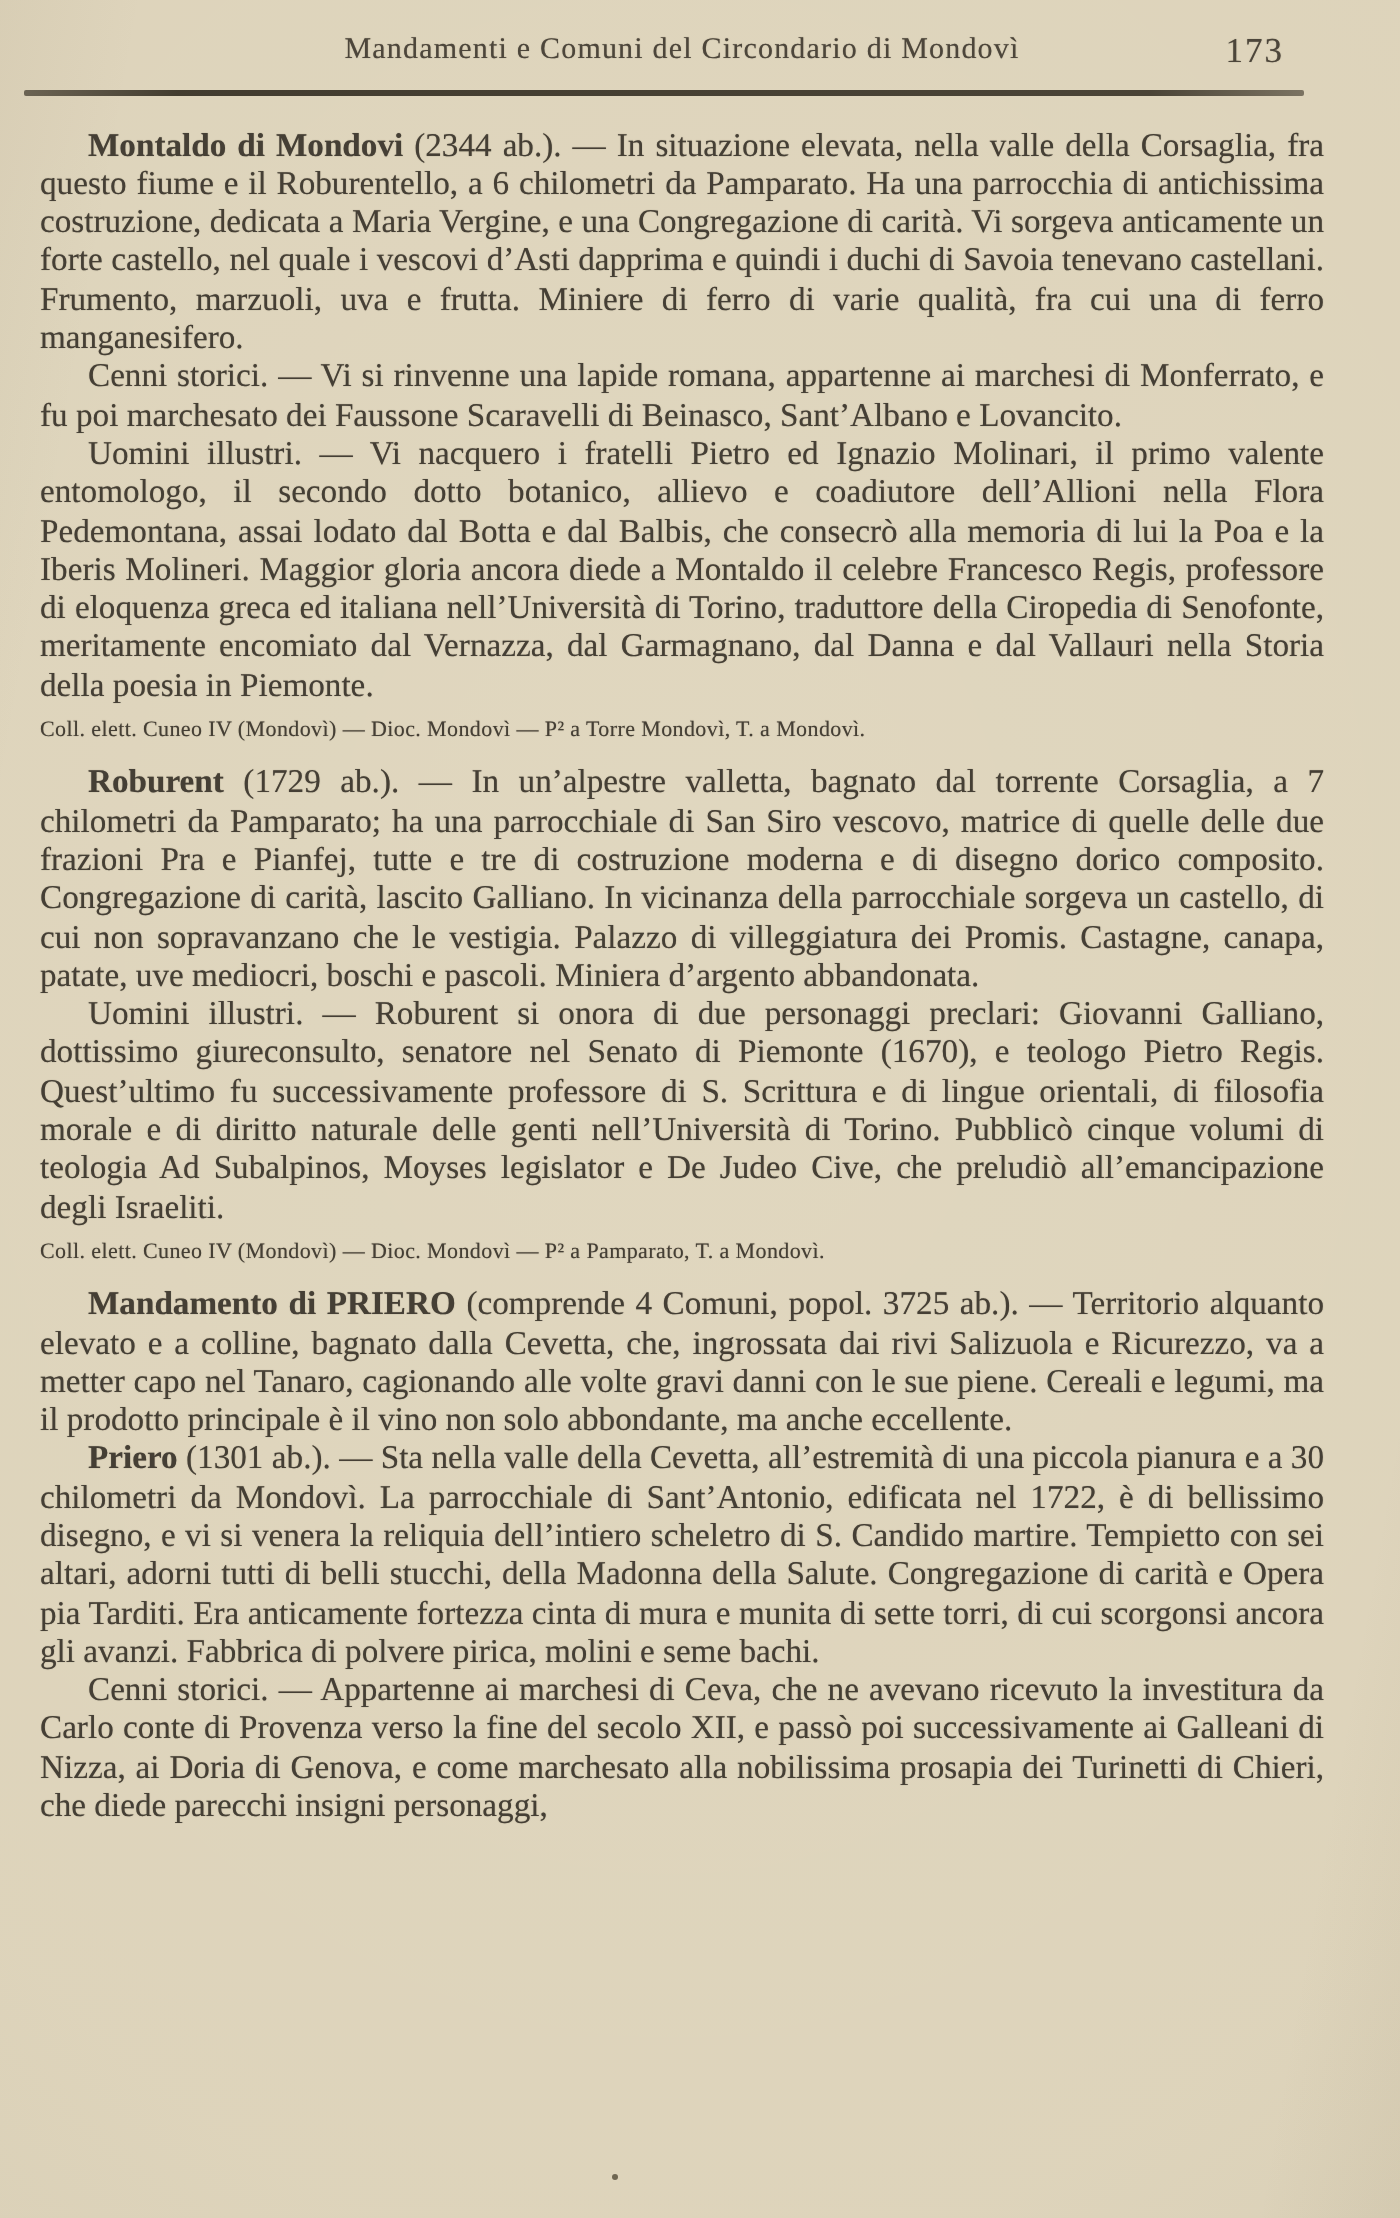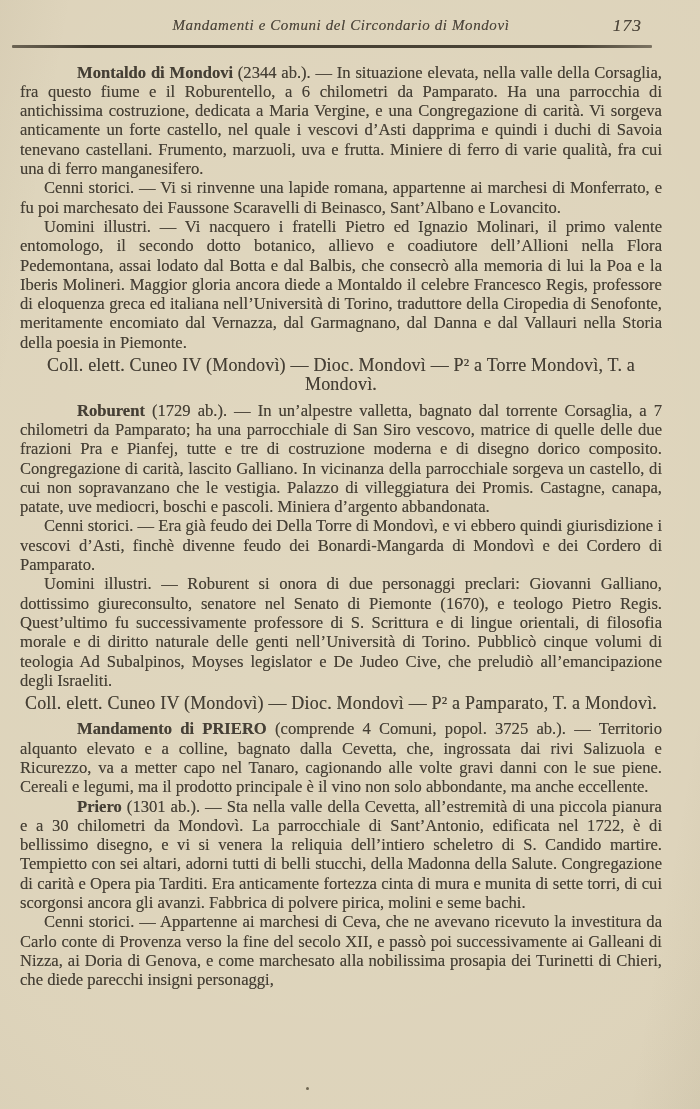--- a/index.html
+++ b/index.html
@@ -18,21 +18,20 @@
       linear-gradient(100deg, rgba(120,105,75,0.06) 0%, rgba(0,0,0,0) 8%, rgba(0,0,0,0) 92%, rgba(120,105,75,0.07) 100%),
       #ddd3ba;
     color: #453f35;
     font-family: "Liberation Serif", "DejaVu Serif", serif;
     text-shadow: 0 0 0.5px rgba(70,62,48,0.55);
   }
   .running-head {
     position: relative;
     margin: 17px 38px 0 20px;
     height: 22px;
-    font-style: italic;
   }
   .running-head .title {
     text-align: center;
     font-size: 15px;
     letter-spacing: 0.6px;
     color: #4d463b;
   }
   .running-head .folio {
     position: absolute;
     right: 20px;
@@ -53,26 +52,25 @@
     font-size: 16.6px;
     line-height: 19.3px;
     text-align: justify;
   }
   .page-body p.body-para {
     margin: 0;
     text-indent: 24px;
   }
   .page-body p.coll-line {
     margin: 4px 0 6px 0;
-    font-size: 18px;
-    text-align: center;
+    font-size: 11px;
     text-indent: 0;
     letter-spacing: 0.2px;
   }
-  .bold   { font-weight: bold; margin-left: 33px; }
+  .bold   { font-weight: bold; }
   .italic { }
   .ink-speck {
     position: absolute;
     left: 306px;
     top: 1087px;
     width: 3px;
     height: 3px;
     border-radius: 50%;
     background: rgba(92,83,64,0.85);
   }
@@ -88,21 +86,20 @@
   </div>
 
   <div class="head-rule"></div>
 
   <div class="page-body">
       <p class="body-para"><span class="bold">Montaldo di Mondovi</span><span> (2344 ab.). — In situazione elevata, nella valle della Corsaglia, fra questo fiume e il Roburentello, a 6 chilometri da Pamparato. Ha una parrocchia di antichissima costruzione, dedicata a Maria Vergine, e una Congregazione di carità. Vi sorgeva anticamente un forte castello, nel quale i vescovi d’Asti dapprima e quindi i duchi di Savoia tenevano castellani. Frumento, marzuoli, uva e frutta. Miniere di ferro di varie qualità, fra cui una di ferro manganesifero.</span></p>
       <p class="body-para"><span class="italic">Cenni storici</span><span>. — Vi si rinvenne una lapide romana, appartenne ai marchesi di Monferrato, e fu poi marchesato dei Faussone Scaravelli di Beinasco, Sant’Albano e Lovancito.</span></p>
       <p class="body-para"><span class="italic">Uomini illustri</span><span>. — Vi nacquero i fratelli Pietro ed Ignazio Molinari, il primo valente entomologo, il secondo dotto botanico, allievo e coadiutore dell’Allioni nella </span><span class="italic">Flora Pedemontana</span><span>, assai lodato dal Botta e dal Balbis, che consecrò alla memoria di lui la </span><span class="italic">Poa</span><span> e la </span><span class="italic">Iberis Molineri</span><span>. Maggior gloria ancora diede a Montaldo il celebre Francesco Regis, professore di eloquenza greca ed italiana nell’Università di Torino, traduttore della </span><span class="italic">Ciropedia</span><span> di Senofonte, meritamente encomiato dal Vernazza, dal Garmagnano, dal Danna e dal Vallauri nella </span><span class="italic">Storia della poesia in Piemonte</span><span>.</span></p>
       <p class="coll-line"><span>Coll. elett. Cuneo IV (Mondovì) — Dioc. Mondovì — P² a Torre Mondovì, T. a Mondovì.</span></p>
       <p class="body-para"><span class="bold">Roburent</span><span> (1729 ab.). — In un’alpestre valletta, bagnato dal torrente Corsaglia, a 7 chilometri da Pamparato; ha una parrocchiale di San Siro vescovo, matrice di quelle delle due frazioni Pra e Pianfej, tutte e tre di costruzione moderna e di disegno dorico composito. Congregazione di carità, lascito Galliano. In vicinanza della parrocchiale sorgeva un castello, di cui non sopravanzano che le vestigia. Palazzo di villeggiatura dei Promis. Castagne, canapa, patate, uve mediocri, boschi e pascoli. Miniera d’argento abbandonata.</span></p>
-      <p class="body-para"><span class="italic">Cenni storici</span><span>. — Era già feudo dei Della Torre di Mondovì, e vi ebbero quindi giurisdizione i vescovi d’Asti, finchè divenne feudo dei Bonardi-Mangarda di Mondovì e dei Cordero di Pamparato.</span></p>
       <p class="body-para"><span class="italic">Uomini illustri</span><span>. — Roburent si onora di due personaggi preclari: Giovanni Galliano, dottissimo giureconsulto, senatore nel Senato di Piemonte (1670), e teologo Pietro Regis. Quest’ultimo fu successivamente professore di S. Scrittura e di lingue orientali, di filosofia morale e di diritto naturale delle genti nell’Università di Torino. Pubblicò cinque volumi di teologia </span><span class="italic">Ad Subalpinos</span><span>, </span><span class="italic">Moyses legislator</span><span> e </span><span class="italic">De Judeo Cive</span><span>, che preludiò all’emancipazione degli Israeliti.</span></p>
       <p class="coll-line"><span>Coll. elett. Cuneo IV (Mondovì) — Dioc. Mondovì — P² a Pamparato, T. a Mondovì.</span></p>
       <p class="body-para"><span class="bold">Mandamento di PRIERO</span><span> (comprende 4 Comuni, popol. 3725 ab.). — Territorio alquanto elevato e a colline, bagnato dalla Cevetta, che, ingrossata dai rivi Salizuola e Ricurezzo, va a metter capo nel Tanaro, cagionando alle volte gravi danni con le sue piene. Cereali e legumi, ma il prodotto principale è il vino non solo abbondante, ma anche eccellente.</span></p>
       <p class="body-para"><span class="bold">Priero</span><span> (1301 ab.). — Sta nella valle della Cevetta, all’estremità di una piccola pianura e a 30 chilometri da Mondovì. La parrocchiale di Sant’Antonio, edificata nel 1722, è di bellissimo disegno, e vi si venera la reliquia dell’intiero scheletro di S. Candido martire. Tempietto con sei altari, adorni tutti di belli stucchi, della Madonna della Salute. Congregazione di carità e Opera pia Tarditi. Era anticamente fortezza cinta di mura e munita di sette torri, di cui scorgonsi ancora gli avanzi. Fabbrica di polvere pirica, molini e seme bachi.</span></p>
       <p class="body-para"><span class="italic">Cenni storici</span><span>. — Appartenne ai marchesi di Ceva, che ne avevano ricevuto la investitura da Carlo conte di Provenza verso la fine del secolo XII, e passò poi successivamente ai Galleani di Nizza, ai Doria di Genova, e come marchesato alla nobilissima prosapia dei Turinetti di Chieri, che diede parecchi insigni personaggi,</span></p>
     </div>
 
   <div class="ink-speck"></div>
 
 </div>

